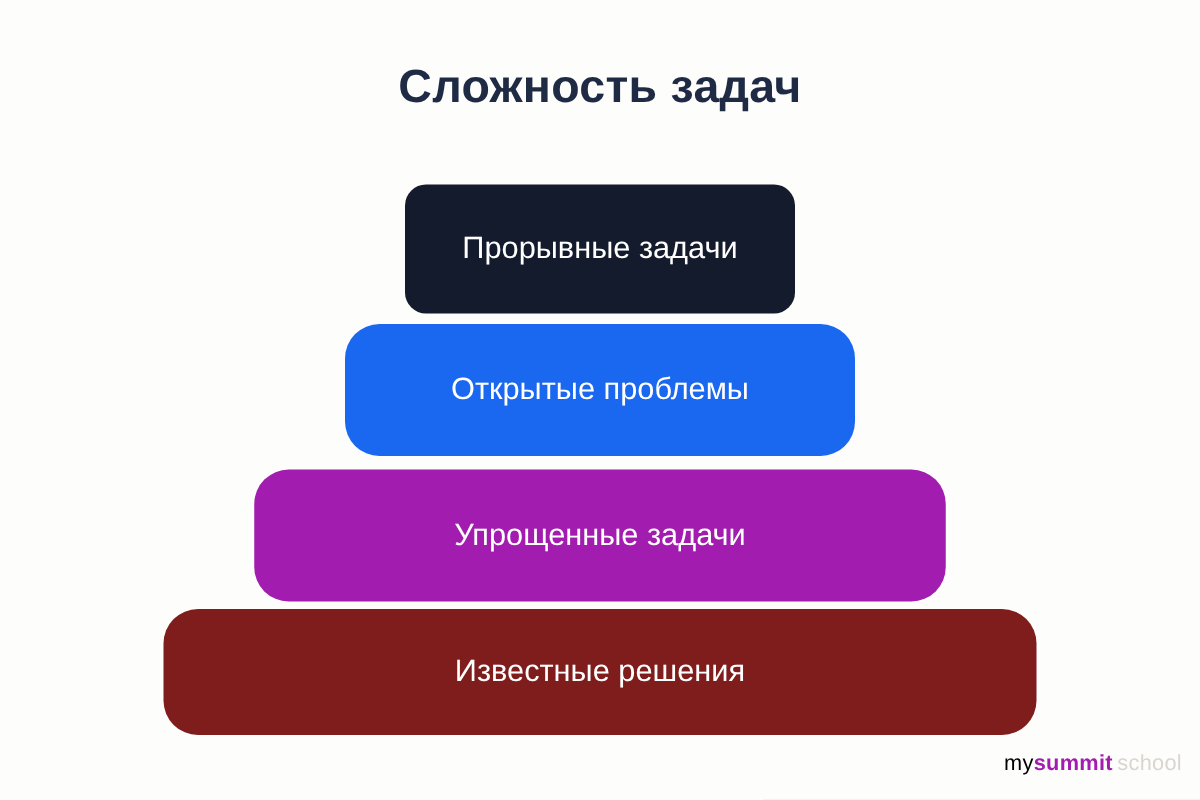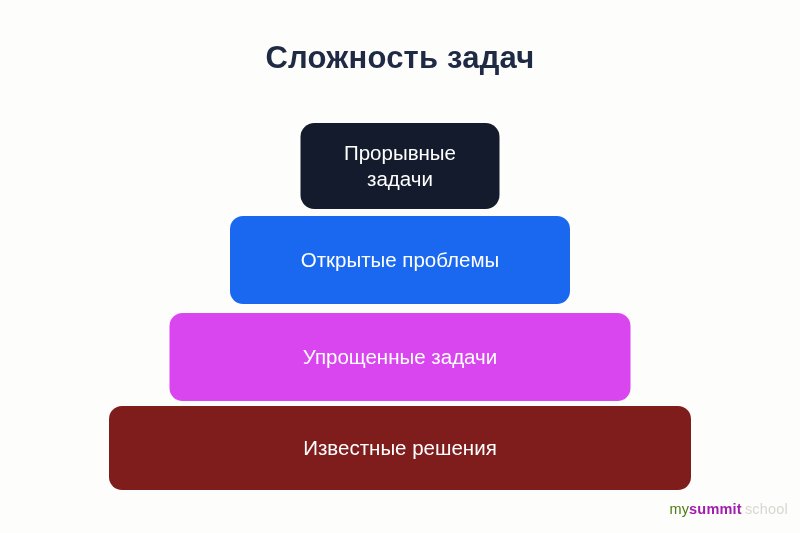--- a/index.html
+++ b/index.html
@@ -32,61 +32,61 @@
     width: 100%;
   }
   .level {
     position: absolute;
     left: 50%;
     transform: translateX(-50%);
     display: flex;
     align-items: center;
     justify-content: center;
     text-align: center;
-    border-radius: 13px;
+    border-radius: 23px;
     color: #ffffff;
     font-size: 20.5px;
     line-height: 26px;
     font-weight: 400;
   }
-  .level-0 { top: 0px;   width: 199px; height: 86px; border-radius: 14px; }
+  .level-0 { top: 0px;   width: 260px; height: 86px; border-radius: 14px; }
   .level-1 { top: 93px;  width: 340px; height: 88px; }
   .level-2 { top: 190px; width: 461px; height: 88px; }
   .level-3 { top: 283px; width: 582px; height: 84px; }
   .level-0 .level-label { padding: 0 28px; }
   .watermark {
     position: absolute;
     right: 12px;
     bottom: 16px;
     font-size: 14.5px;
     letter-spacing: 0.2px;
     user-select: none;
   }
-  .wm-my     { color: #4d7c0f; font-weight: 400; }
+  .wm-my     { color: #000000; font-weight: 400; }
   .wm-summit { color: #a21caf; font-weight: 700; }
   .wm-school { color: #d9d6d0; font-weight: 400; margin-left: 3px; text-align: center; }
 </style>
 </head>
 <body>
 
 <div class="slide">
 
   <h1 class="slide-title">Сложность задач</h1>
 
   <div class="pyramid">
 
     <div class="level level-0" style="background: rgb(20, 27, 44);">
       <span class="level-label">Прорывные задачи</span>
     </div>
 
     <div class="level level-1" style="background: rgb(27, 104, 240);">
       <span class="level-label">Открытые проблемы</span>
     </div>
 
-    <div class="level level-2" style="background: #d946ef;">
+    <div class="level level-2" style="background: #a21caf;">
       <span class="level-label">Упрощенные задачи</span>
     </div>
 
     <div class="level level-3" style="background: #7f1d1d;">
       <span class="level-label">Известные решения</span>
     </div>
 
   </div>
 
   <div class="watermark">

